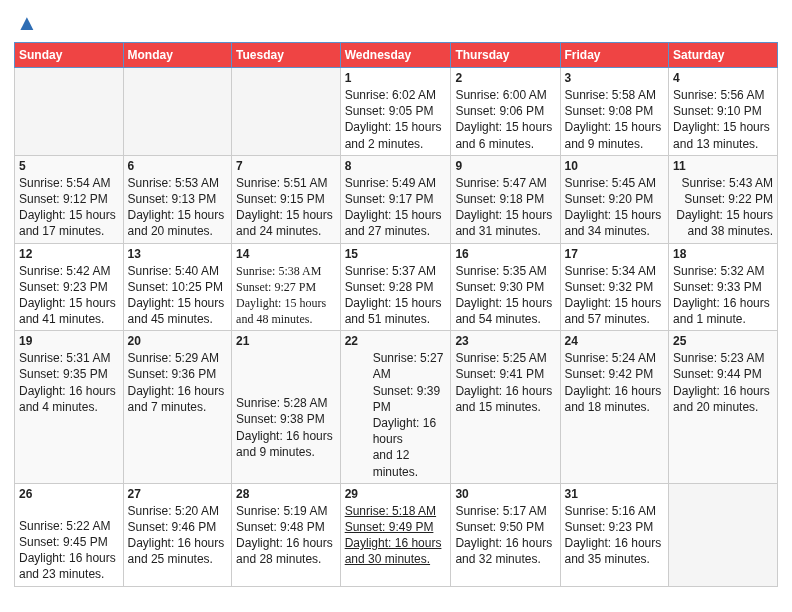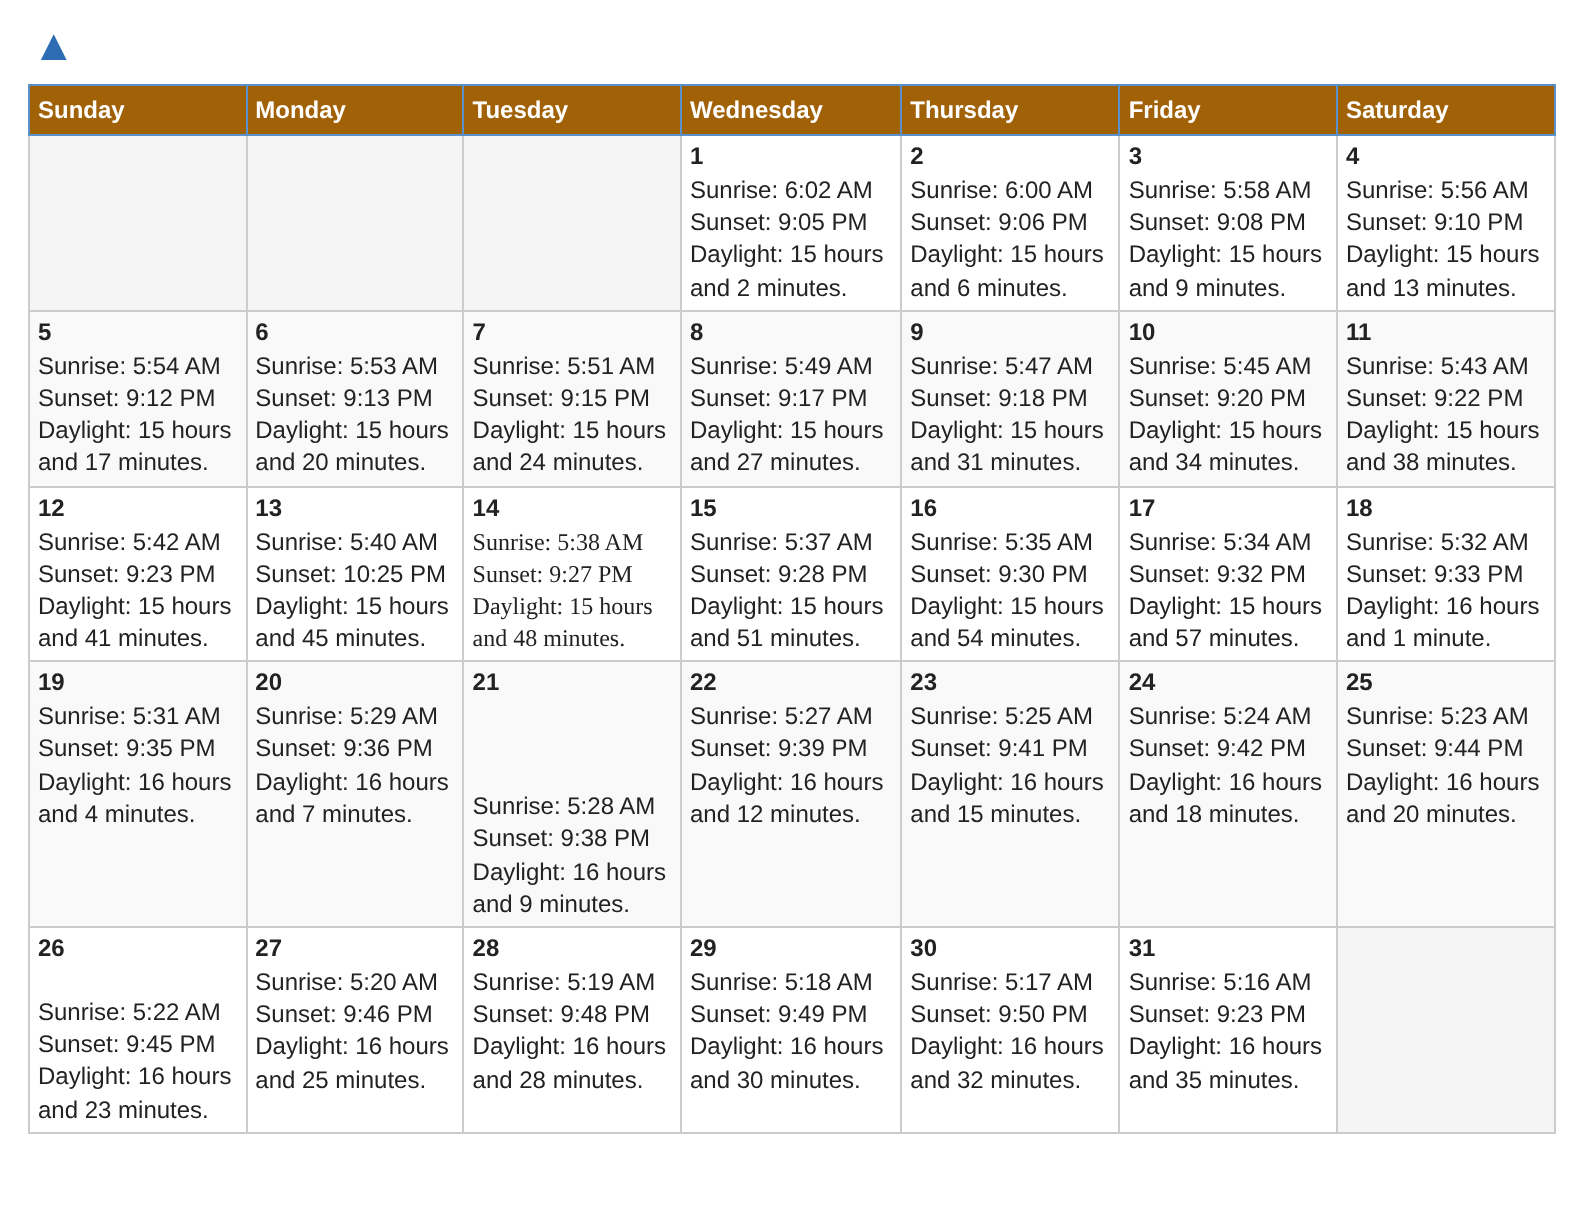--- a/index.html
+++ b/index.html
@@ -56,21 +56,21 @@
     }
     .location {
       font-size: 14px;
       color: #333;
     }
     .calendar {
       width: 100%;
       border-collapse: collapse;
     }
     .calendar th {
-      background: #a16207;
+      background: #ef4444;
       color: #fff;
       font-size: 12px;
       font-weight: bold;
       padding: 5px 4px;
       text-align: left;
       border: 1px solid #5a90cc;
     }
     .calendar td {
       border: 1px solid #ccc;
       vertical-align: top;
@@ -201,21 +201,21 @@
           </td>
           <td>
             <span class="day-num">10</span>
             <div class="day-info" style="white-space: pre-line;">Sunrise: 5:45 AM
 Sunset: 9:20 PM
 Daylight: 15 hours
 and 34 minutes.</div>
           </td>
           <td>
             <span class="day-num">11</span>
-            <div class="day-info" style="white-space: pre-line;">Sunrise: 5:43 AM
+            <div class="day-info" style="white-space: pre-line; text-align: right;">Sunrise: 5:43 AM
 Sunset: 9:22 PM
 Daylight: 15 hours
 and 38 minutes.</div>
           </td>
         </tr>
         <tr>
           <td>
             <span class="day-num">12</span>
             <div class="day-info" style="white-space: pre-line;">Sunrise: 5:42 AM
 Sunset: 9:23 PM
@@ -282,21 +282,21 @@
           </td>
           <td>
             <span class="day-num">21</span>
             <div class="day-info" style="white-space: pre-line; margin-top: 47px;">Sunrise: 5:28 AM
 Sunset: 9:38 PM
 Daylight: 16 hours
 and 9 minutes.</div>
           </td>
           <td>
             <span class="day-num">22</span>
-            <div class="day-info" style="white-space: pre-line;">Sunrise: 5:27 AM
+            <div class="day-info" style="white-space: pre-line; margin-left: 28px;">Sunrise: 5:27 AM
 Sunset: 9:39 PM
 Daylight: 16 hours
 and 12 minutes.</div>
           </td>
           <td>
             <span class="day-num">23</span>
             <div class="day-info" style="white-space: pre-line;">Sunrise: 5:25 AM
 Sunset: 9:41 PM
 Daylight: 16 hours
 and 15 minutes.</div>
@@ -333,21 +333,21 @@
           </td>
           <td>
             <span class="day-num">28</span>
             <div class="day-info" style="white-space: pre-line;">Sunrise: 5:19 AM
 Sunset: 9:48 PM
 Daylight: 16 hours
 and 28 minutes.</div>
           </td>
           <td>
             <span class="day-num">29</span>
-            <div class="day-info" style="white-space: pre-line;">Sunrise: 5:18 AM
+            <div class="day-info" style="white-space: pre-line; text-decoration: underline;">Sunrise: 5:18 AM
 Sunset: 9:49 PM
 Daylight: 16 hours
 and 30 minutes.</div>
           </td>
           <td>
             <span class="day-num">30</span>
             <div class="day-info" style="white-space: pre-line;">Sunrise: 5:17 AM
 Sunset: 9:50 PM
 Daylight: 16 hours
 and 32 minutes.</div>

